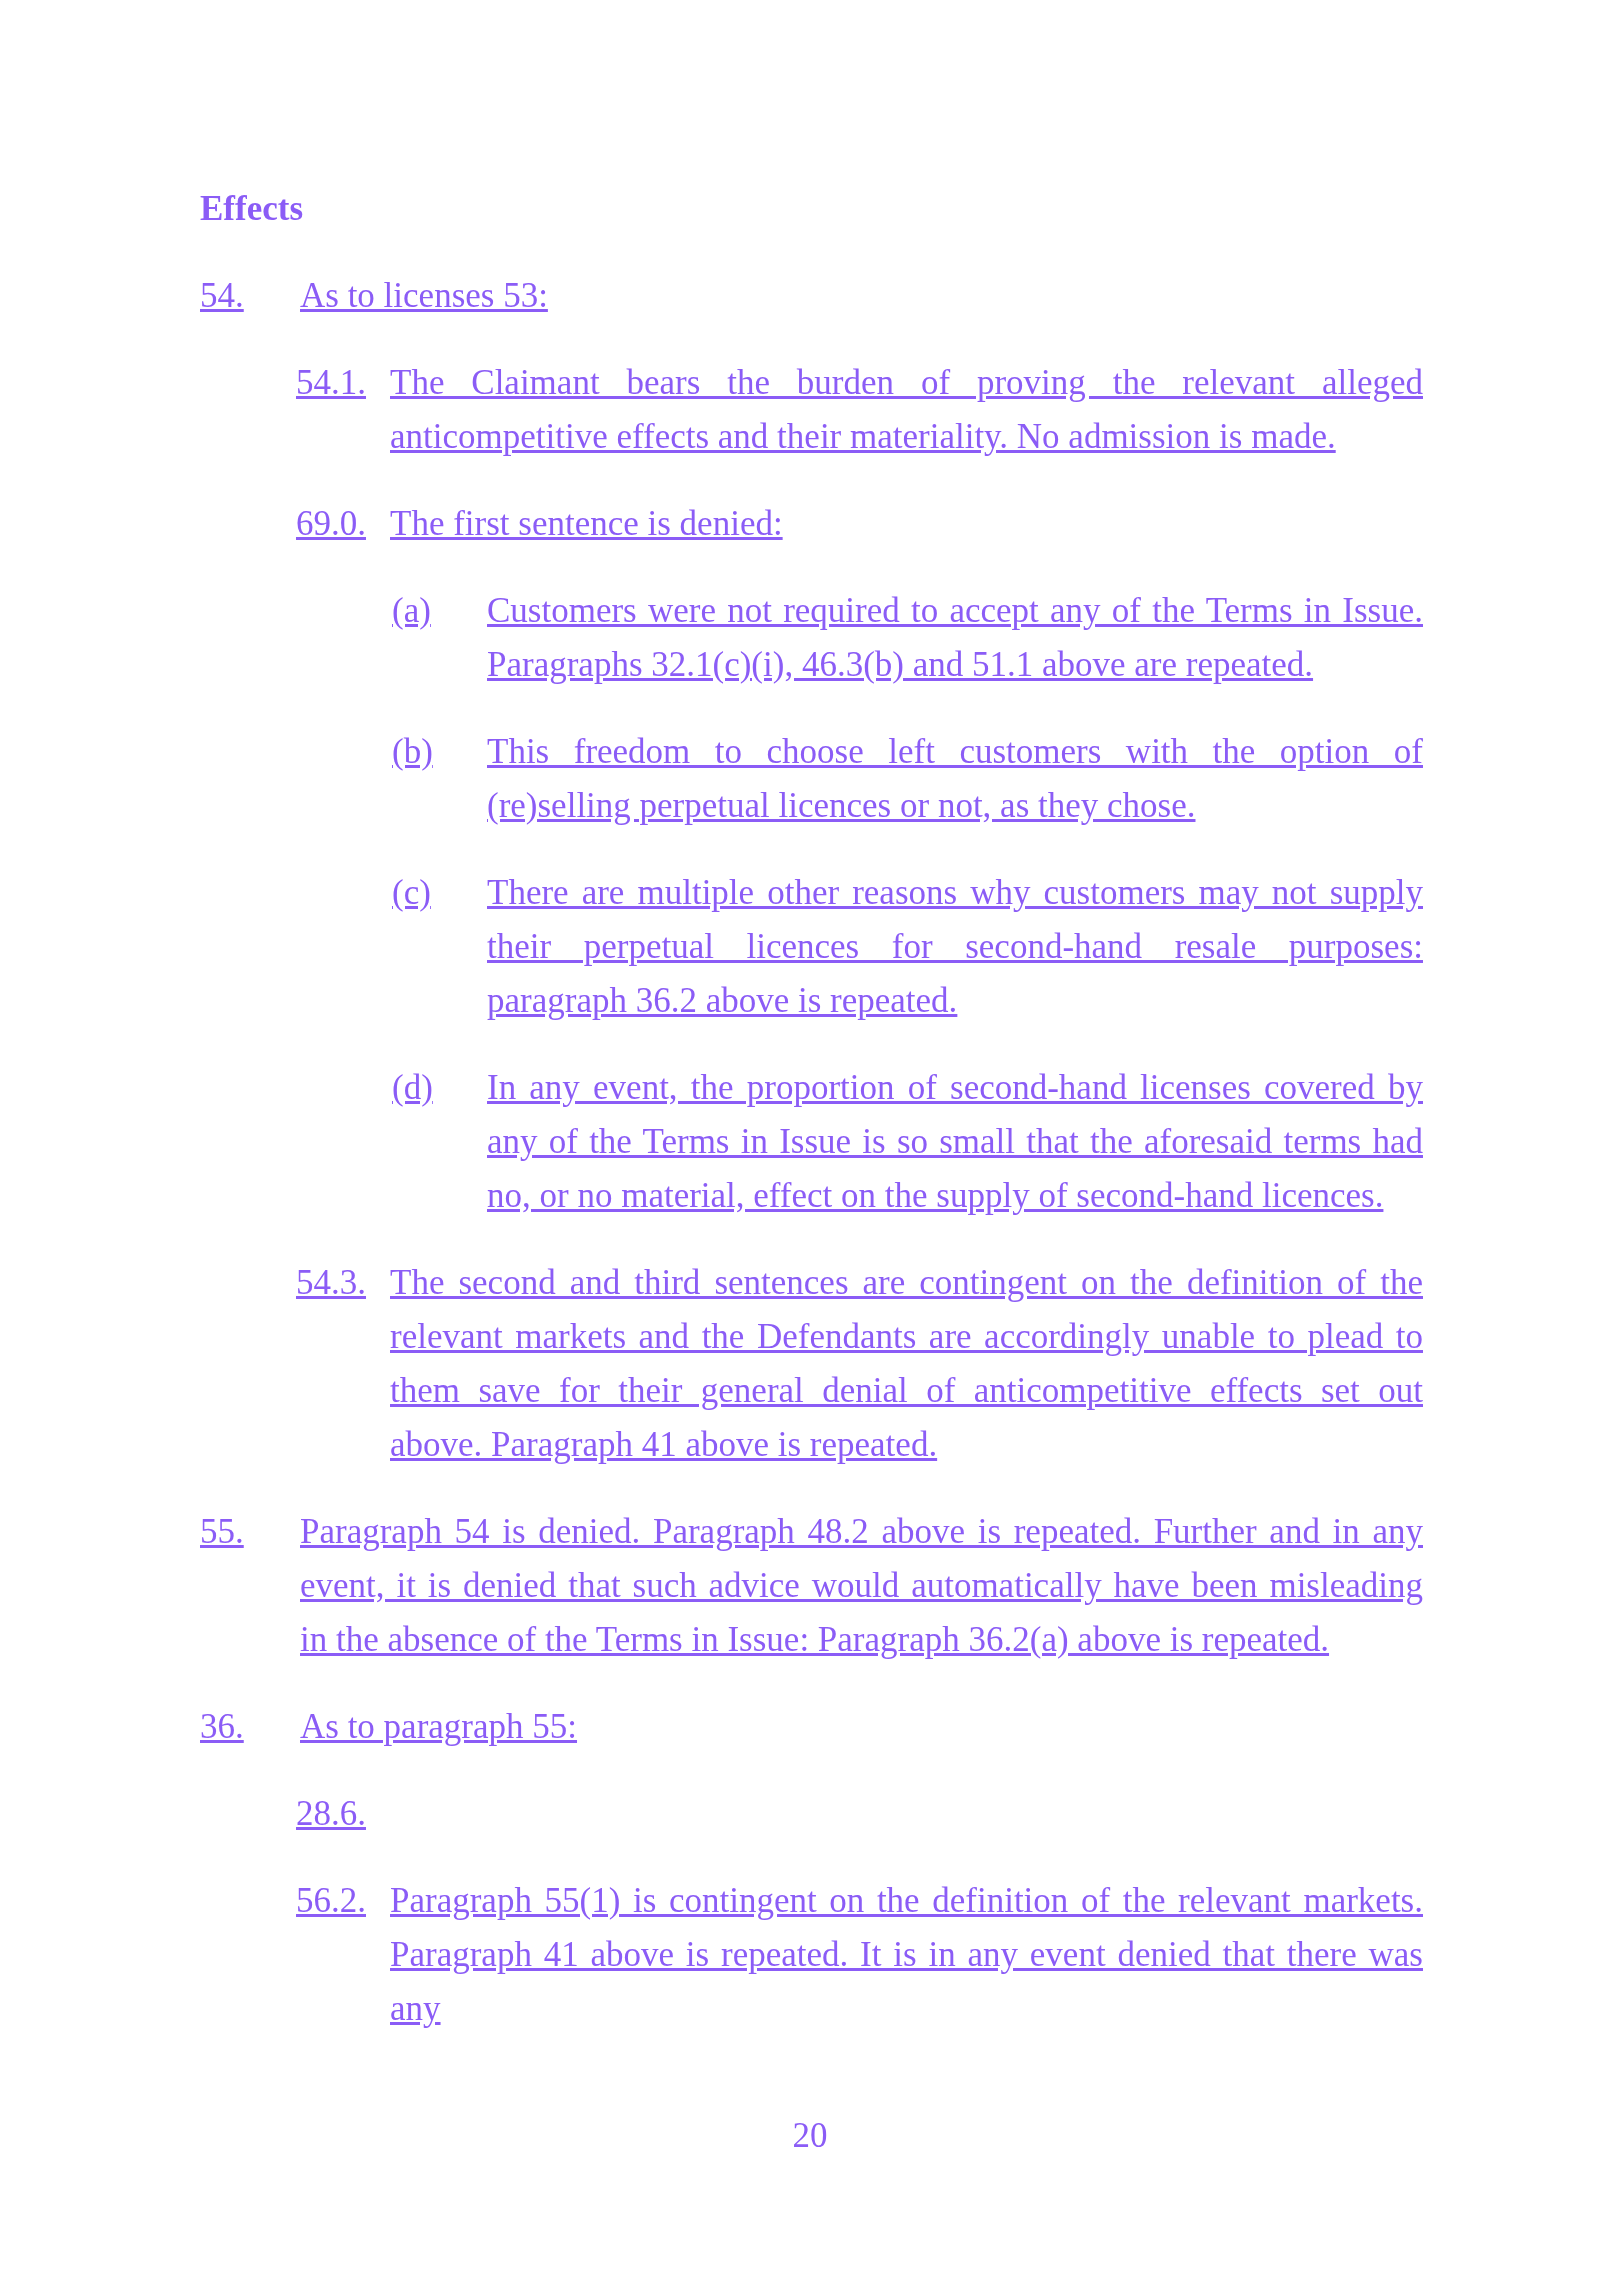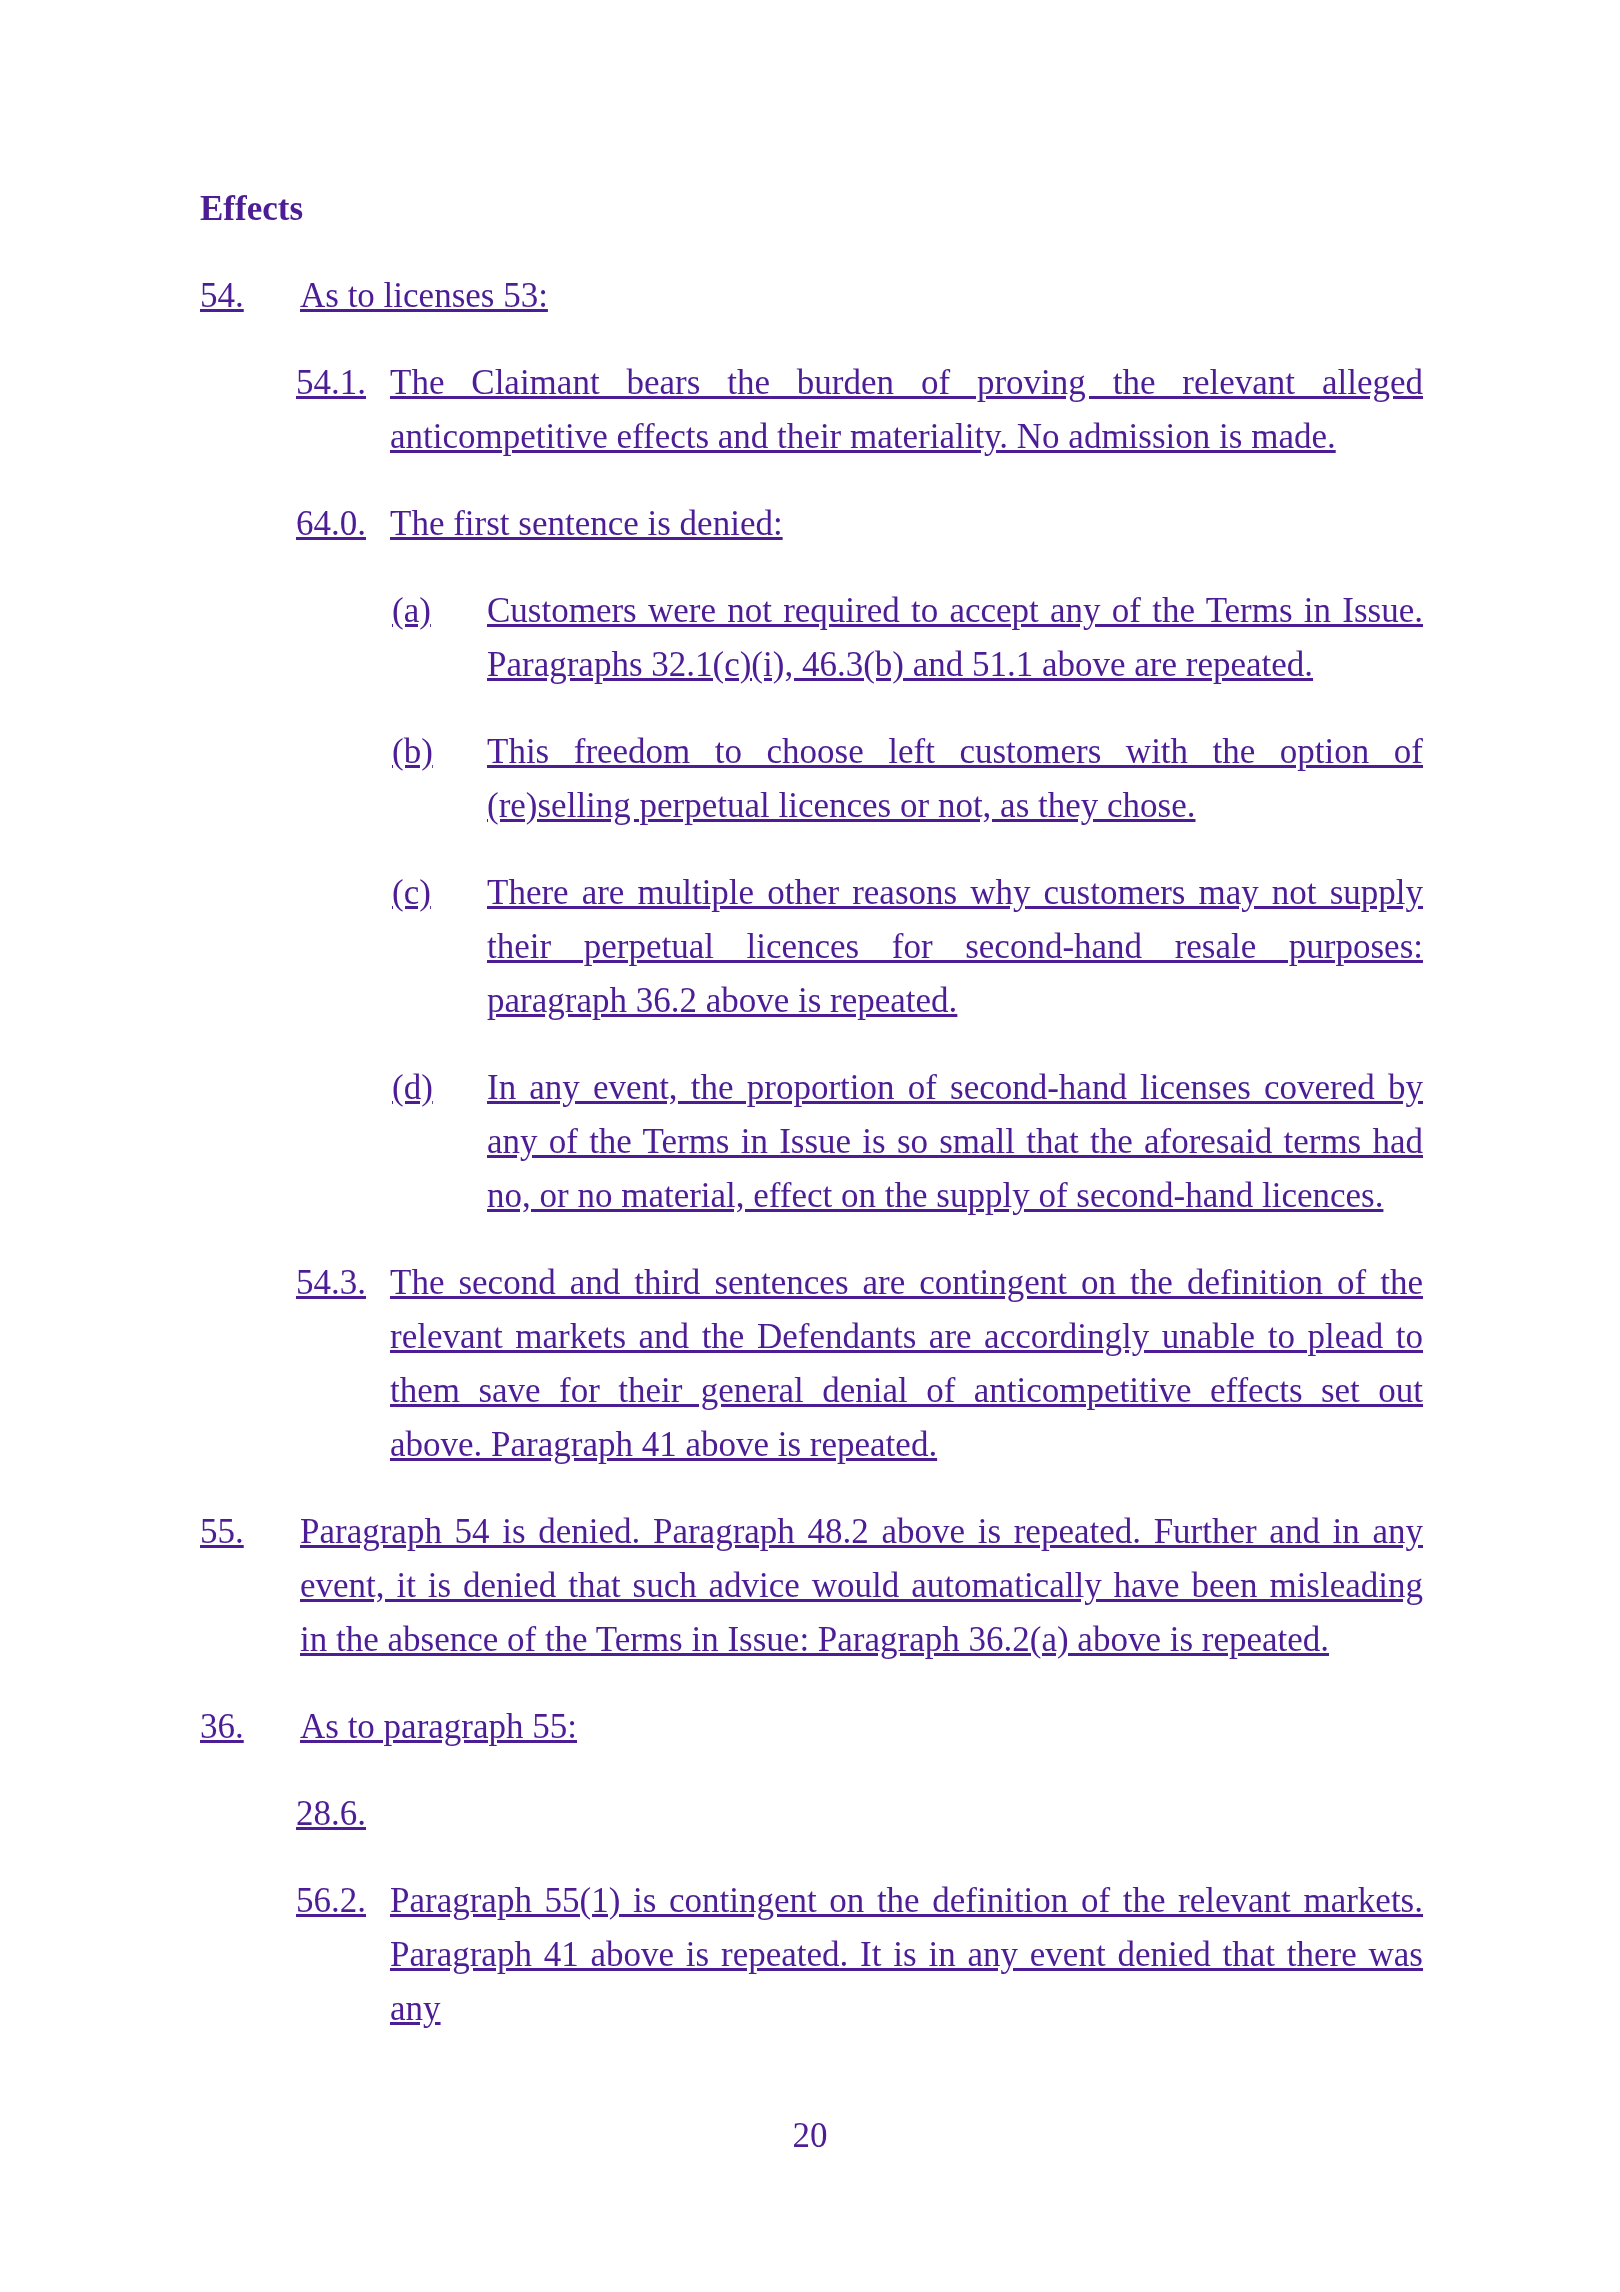--- a/index.html
+++ b/index.html
@@ -5,21 +5,21 @@
   html, body {
     margin: 0;
     padding: 0;
     background: #ffffff;
   }
   .page {
     position: relative;
     width: 1620px;
     height: 2293px;
     background: #ffffff;
-    color: #4c1d95;
+    color: #8b5cf6;
     font-family: "Liberation Serif", "DejaVu Serif", serif;
     font-size: 35px;
     line-height: 54px;
     box-sizing: border-box;
     padding: 182px 197px 0 200px;
     overflow: hidden;
   }
   .heading {
     font-weight: bold;
     margin: 0 0 33px 0;
@@ -63,21 +63,21 @@
     <span class="num">54.</span>
     <div class="text">As to licenses 53:</div>
   </div>
 
   <div class="para level-2">
     <span class="num">54.1.</span>
     <div class="text">The Claimant bears the burden of proving the relevant alleged anticompetitive effects and their materiality. No admission is made.</div>
   </div>
 
   <div class="para level-2">
-    <span class="num">64.0.</span>
+    <span class="num">69.0.</span>
     <div class="text">The first sentence is denied:</div>
   </div>
 
   <div class="para level-3">
     <span class="num">(a)</span>
     <div class="text">Customers were not required to accept any of the Terms in Issue. Paragraphs 32.1(c)(i), 46.3(b) and 51.1 above are repeated.</div>
   </div>
 
   <div class="para level-3">
     <span class="num">(b)</span>

